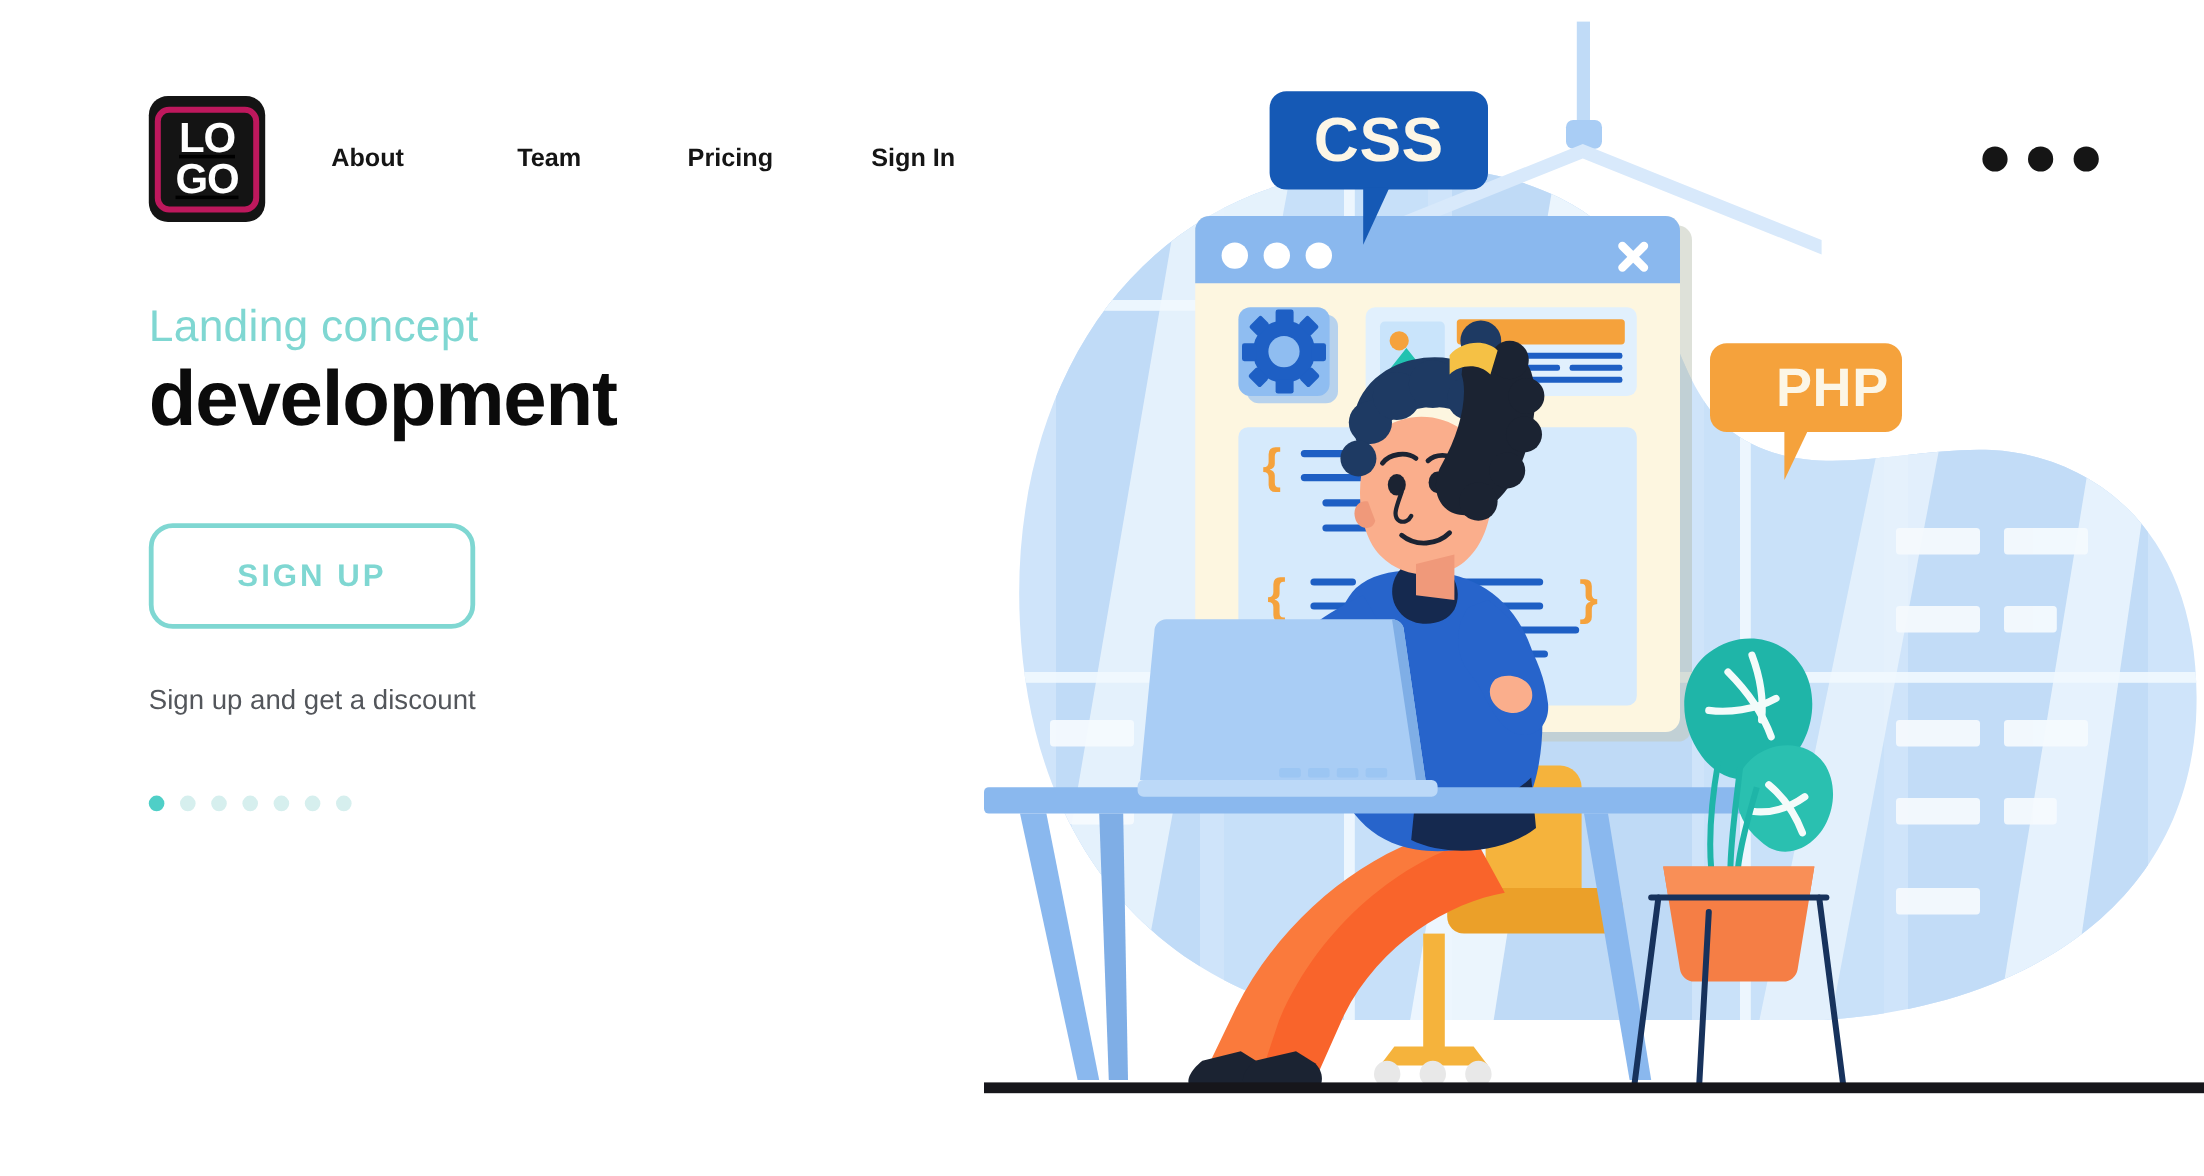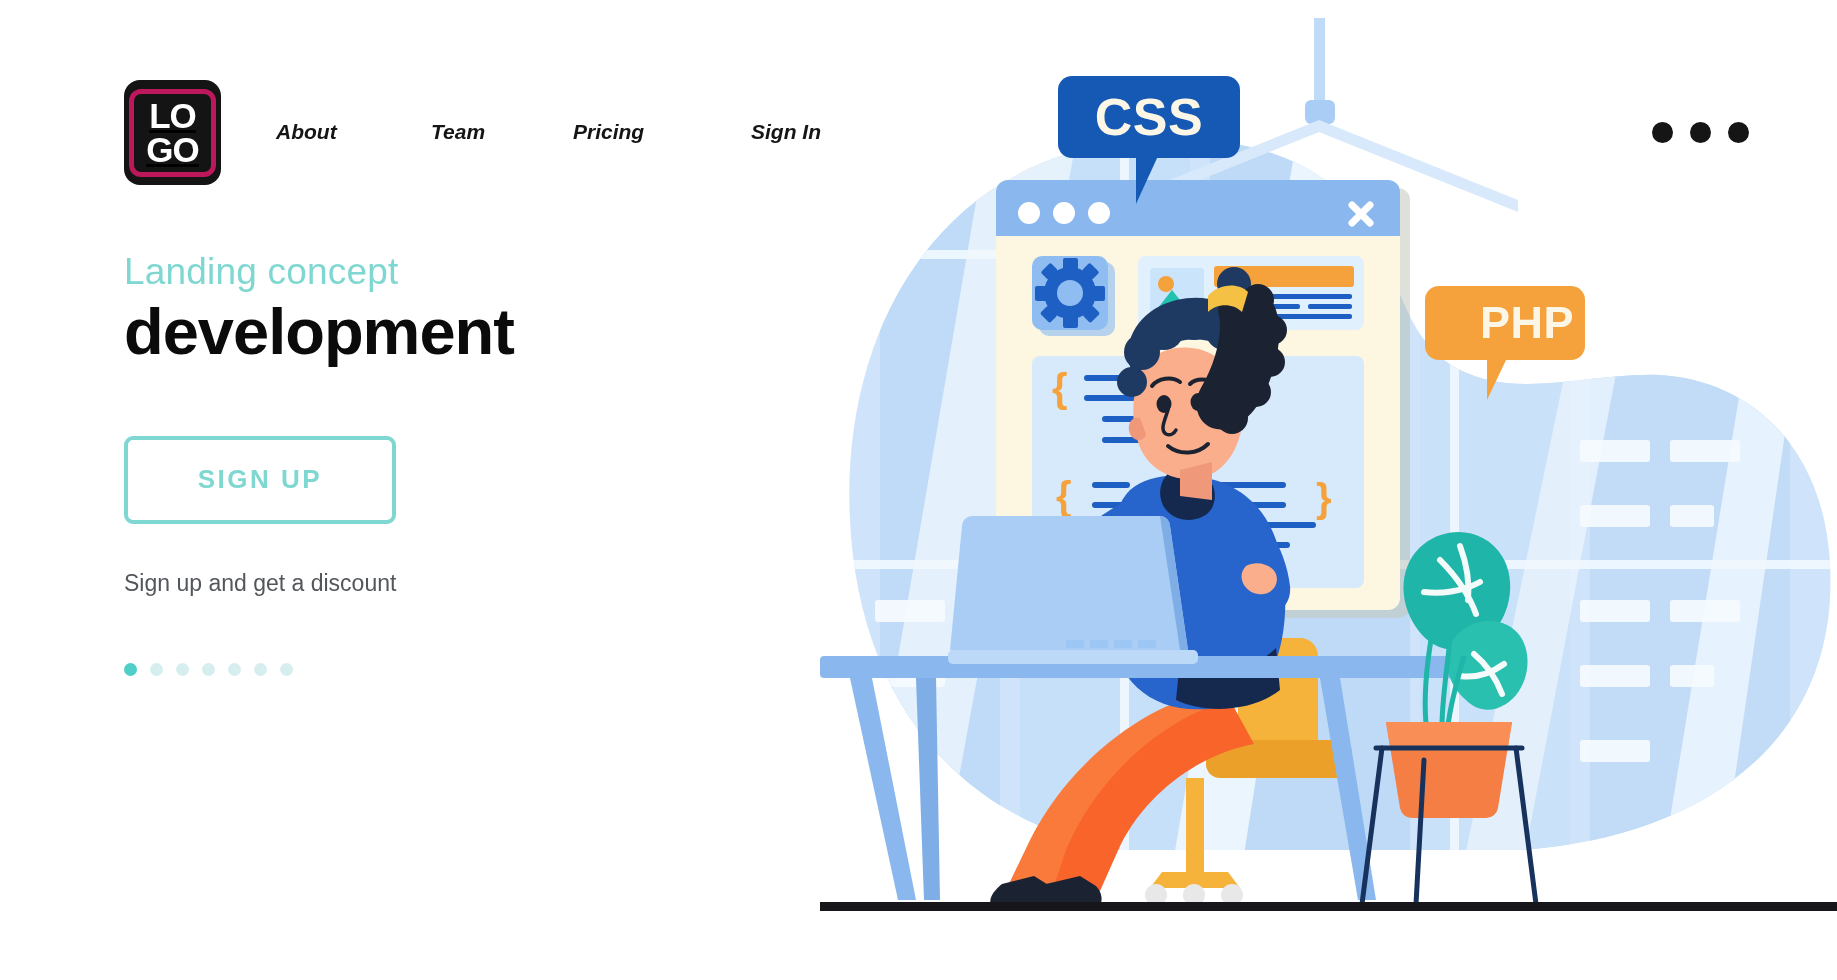--- a/index.html
+++ b/index.html
@@ -30,26 +30,26 @@
   .logo-line {
     color: #ffffff; font-weight: 900; font-size: 35px; letter-spacing: -1px;
     font-family: "Liberation Sans", sans-serif;
   }
   .nav {
     position: absolute; left: 276px; top: 120px;
     display: flex; align-items: center; gap: 0px;
   }
   .nav-item {
     color: #151515; font-size: 21px; font-weight: 700;
-    cursor: pointer; white-space: nowrap; font-style: italic;
+    cursor: pointer; white-space: nowrap;
   }
   .nav-item:nth-child(1){ width: 155px; }
   .nav-item:nth-child(2){ width: 142px; }
   .nav-item:nth-child(3){ width: 153px; }
-  .nav-item:nth-child(4){ width: 120px; text-align: center; }
+  .nav-item:nth-child(4){ width: 120px; }
 
   .dots-menu {
     position: absolute; right: 88px; top: 122px;
     display: flex; gap: 17px; cursor: pointer;
   }
   .dots-menu span { display:block; width: 21px; height: 21px; border-radius: 50%; background: #151515; }
 
   
   .hero { position:absolute; left: 124px; top: 252px; width: 600px; }
   .eyebrow {
@@ -62,21 +62,21 @@
     letter-spacing: -2px;
   }
   .title-2 {
     margin-top: 6px;
     color: #0b0b0b; font-size: 65px; font-weight: 700; line-height: 1.0;
     letter-spacing: -1px;
   }
   .signup-btn {
     margin-top: 72px;
     width: 272px; height: 88px;
-    border: 4px solid #7FD7D2; border-radius: 9px;
+    border: 4px solid #7FD7D2; border-radius: 20px;
     background: transparent; cursor: pointer;
     display: flex; align-items: center; justify-content: center;
   }
   .signup-btn span {
     color: #7FD7D2; font-size: 26px; font-weight: 700; letter-spacing: 2.5px;
   }
   .subnote {
     margin-top: 46px;
     color: #53565b; font-size: 23px; font-weight: 400;
   }

